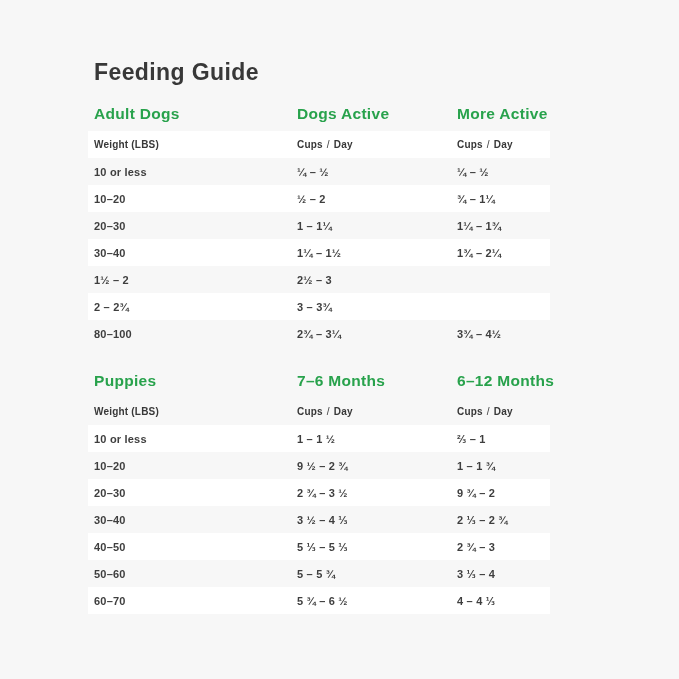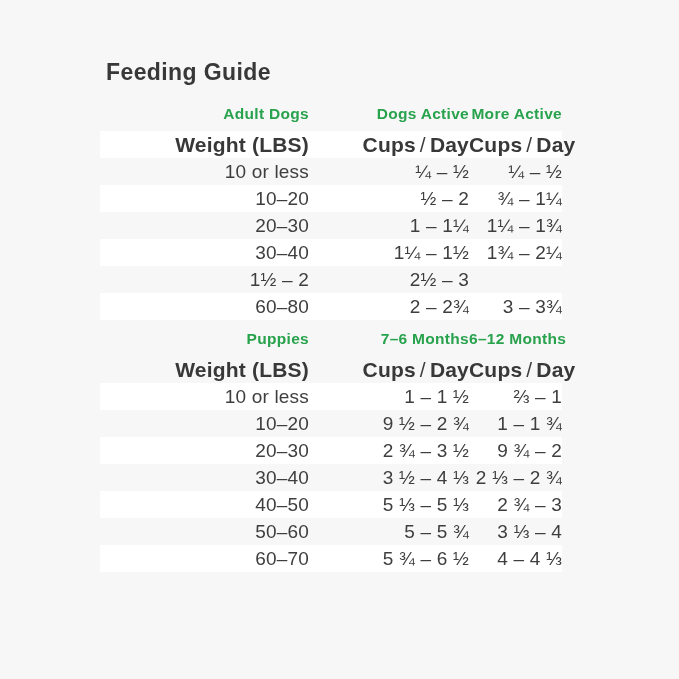--- a/index.html
+++ b/index.html
@@ -7,21 +7,21 @@
     width: 679px;
     height: 679px;
     background: var(--page_bg, #f7f7f7);
     font-family: "Liberation Sans", "DejaVu Sans", sans-serif;
     color: var(--text, #3e3e3e);
     position: relative;
     overflow: hidden;
   }
   .content {
     position: absolute;
-    left: 100px;
+    left: 88px;
     top: 58px;
     width: 462px;
   }
   .title {
     font-size: 23px;
     font-weight: 700;
     color: var(--title_text, #383838);
     letter-spacing: 0.4px;
     line-height: 28px;
     margin: 0 0 19px 6px;
@@ -35,36 +35,37 @@
   .section-header {
     font-size: 15.5px;
     font-weight: 700;
     color: var(--accent_green, #28a24c);
     letter-spacing: 0.3px;
     line-height: 17px;
     margin-bottom: 9px;
   }
   .row {
     height: 27px;
-    font-size: 19px;
+    font-size: 11px;
     letter-spacing: 0.2px;
+    font-weight: bold;
   }
   .row.white { background: var(--row_white, #ffffff); }
   .row.head {
     font-weight: 700;
-    font-size: 21px;
+    font-size: 10px;
     color: var(--title_text, #383838);
   }
   .slash {
     font-weight: 400;
     margin: 0 4px;
     color: var(--text, #3e3e3e);
   }
-  .table-block.puppies { margin-top: 10px; }
-  .cell { white-space: nowrap; text-align: right; }
+  .table-block.puppies { margin-top: 25px; }
+  .cell { white-space: nowrap; }
 </style>
 </head>
 <body>
 
 <div class="content">
 
   <h1 class="title">Feeding Guide</h1>
 
   <div class="table-block adult">
     <div class="grid-row section-header">
@@ -97,23 +98,27 @@
     <div class="grid-row row white">
       <div class="cell">30–40</div>
       <div class="cell">1¼ – 1½</div>
       <div class="cell">1¾ – 2¼</div>
     </div>
     <div class="grid-row row">
       <div class="cell">1½ – 2</div>
       <div class="cell">2½ – 3</div>
     </div>
     <div class="grid-row row white">
-      <div class="cell">60–80</div>
       <div class="cell">2 – 2¾</div>
       <div class="cell">3 – 3¾</div>
+    </div>
+    <div class="grid-row row">
+      <div class="cell">80–100</div>
+      <div class="cell">2¾ – 3¼</div>
+      <div class="cell">3¾ – 4½</div>
     </div>
   </div>
 
   <div class="table-block puppies">
     <div class="grid-row section-header">
       <div class="cell">Puppies</div>
       <div class="cell">7–6 Months</div>
       <div class="cell">6–12 Months</div>
     </div>
 

